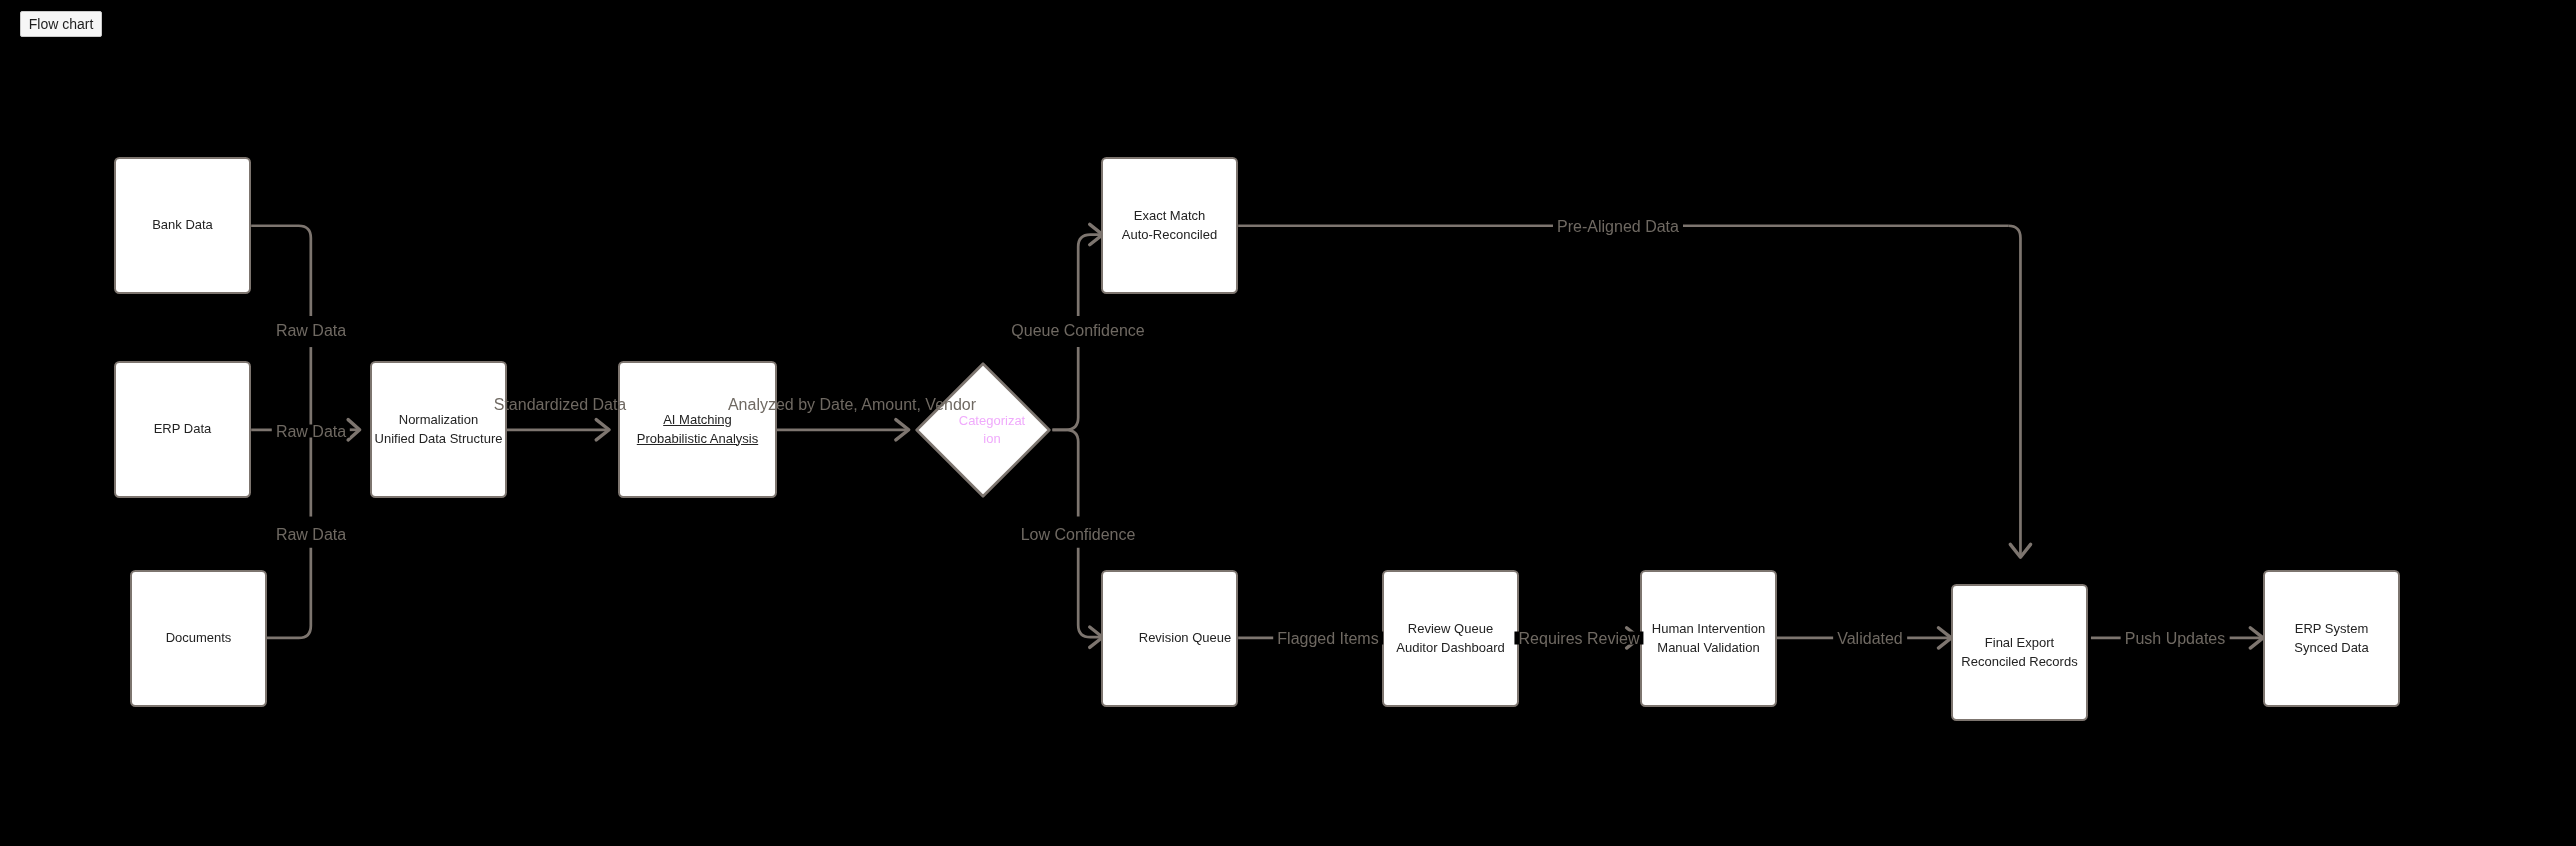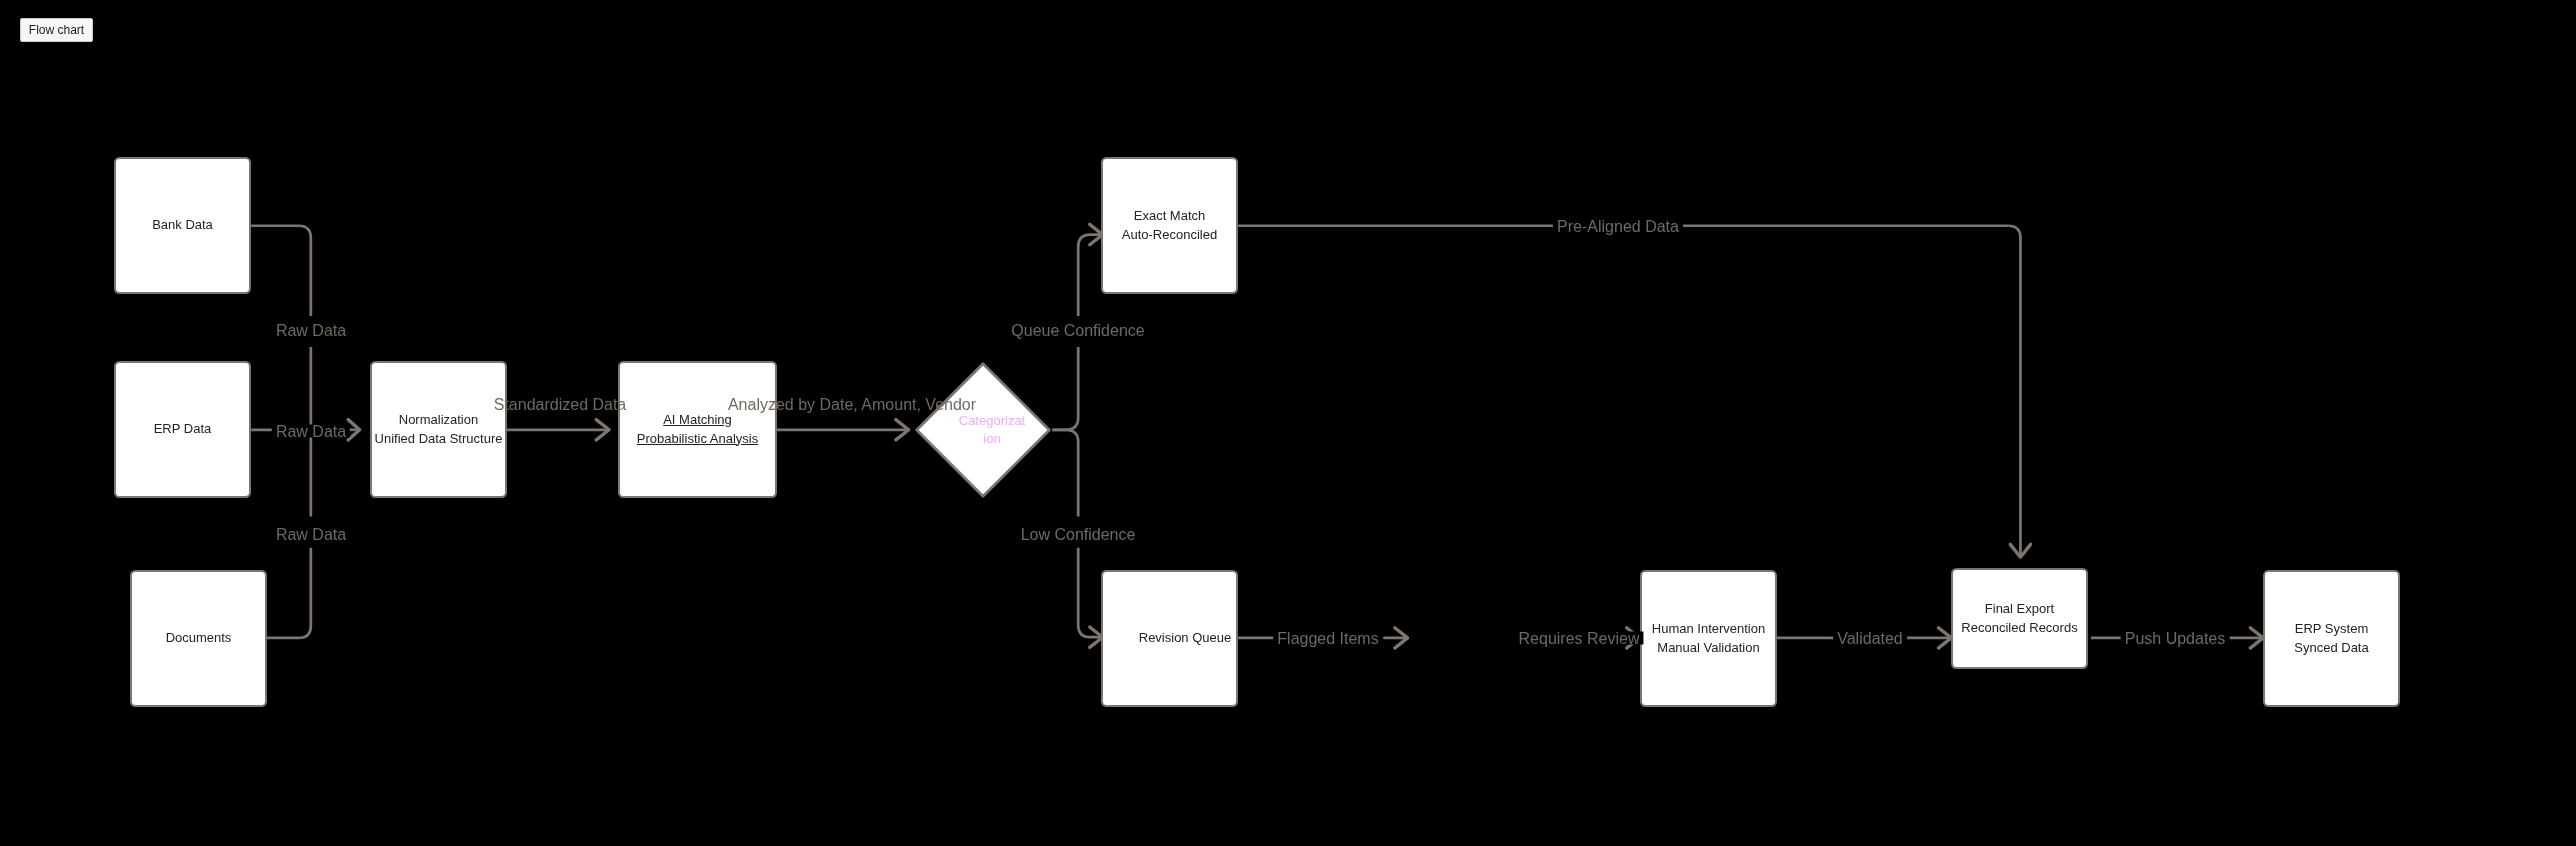--- a/index.html
+++ b/index.html
@@ -22,26 +22,26 @@
     left: 0; top: 0;
     width: 2576px;
     height: 846px;
     background: #000000;
   }
 
   
   .titlechip {
     position: absolute;
     left: 20.3px;
-    top: 18px;
+    top: 11px;
     background: #f6f6f6;
     border: 0.7px solid #c9c9c9;
     border-radius: 2px;
     color: #1d1d1d;
-    font-size: 12px;
+    font-size: 14px;
     line-height: 1;
     padding: 4.7px 7.5px 5.4px 7.5px;
     white-space: nowrap;
     box-shadow: 0 0.7px 1.4px rgba(0,0,0,0.35);
   }
 
   
   #edges {
     position: absolute;
     left: 0; top: 0;
@@ -245,27 +245,31 @@
 
   <div class="node" style="left:1101px; top:157px; width:137px; height:137px;align-items:center;">
     <span class="ln">Exact Match</span>
     <span class="ln">Auto-Reconciled</span>
   </div>
 
   <div class="node" style="left:1101px; top:570px; width:137px; height:137px;padding-left:31px;">
     <span class="ln">Revision Queue</span>
   </div>
 
+  <div class="node" style="left:1382px; top:570px; width:137px; height:137px;">
+    <span class="ln">Review Queue</span>
+    <span class="ln">Auditor Dashboard</span>
+  </div>
 
   <div class="node" style="left:1640px; top:570px; width:137px; height:137px;">
     <span class="ln">Human Intervention</span>
     <span class="ln">Manual Validation</span>
   </div>
 
-  <div class="node" style="left:1951px; top:568px; width:137px; height:101px;">
+  <div class="node" style="left:1951px; top:584px; width:137px; height:137px;">
     <span class="ln">Final Export</span>
     <span class="ln">Reconciled Records</span>
   </div>
 
   <div class="node" style="left:2263px; top:570px; width:137px; height:137px;">
     <span class="ln">ERP System</span>
     <span class="ln">Synced Data</span>
   </div>
 
   <div class="elabel" style="left:311px; top:330px;">Raw Data</div>

